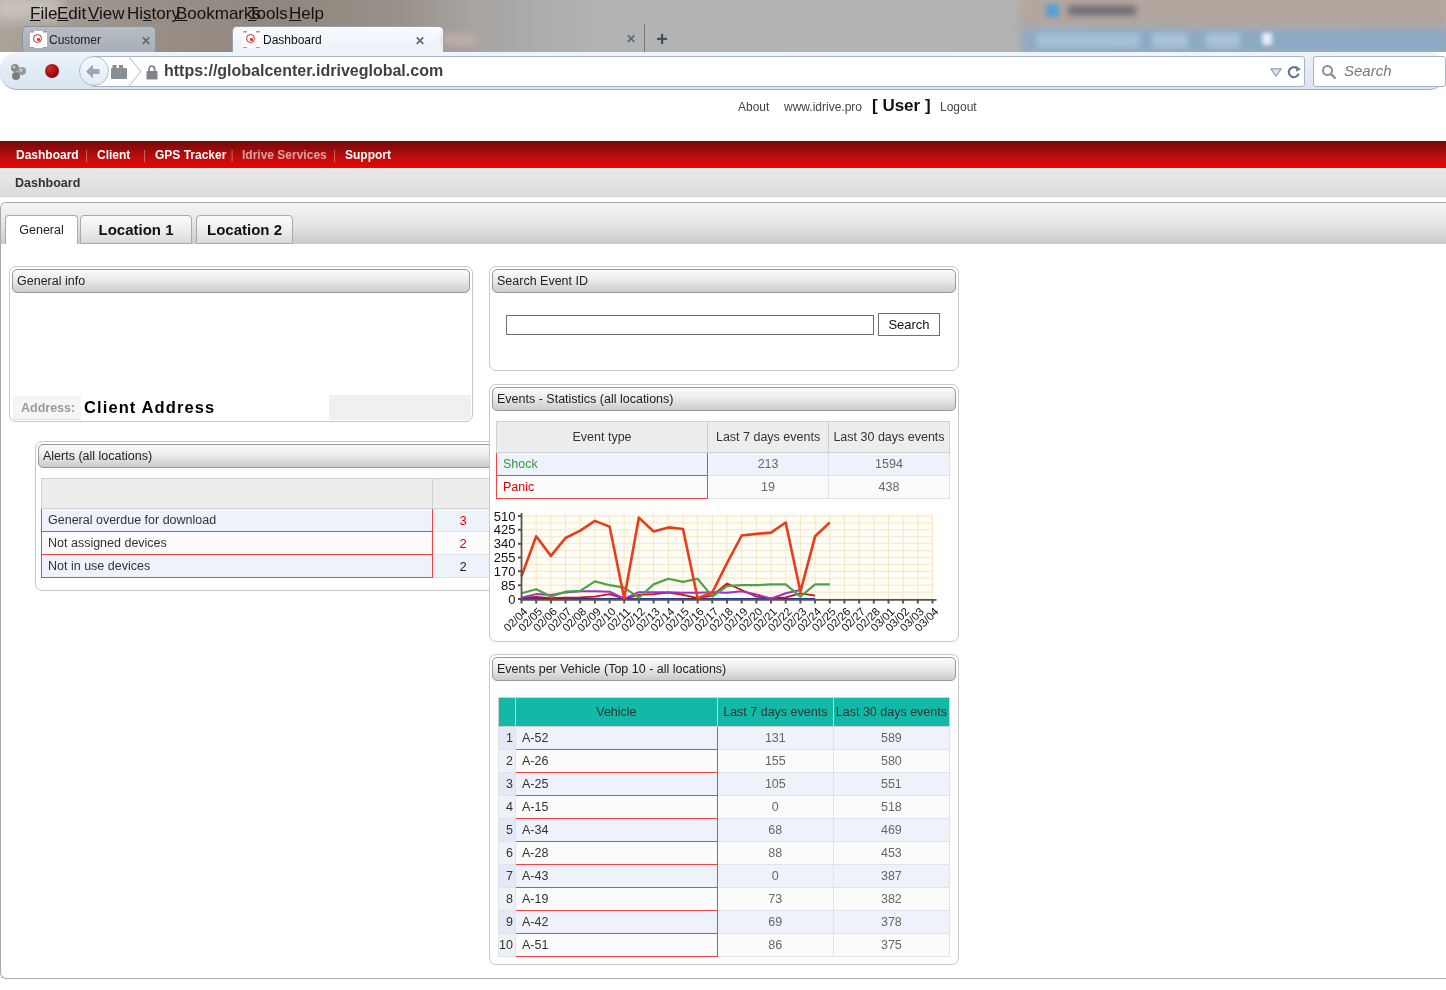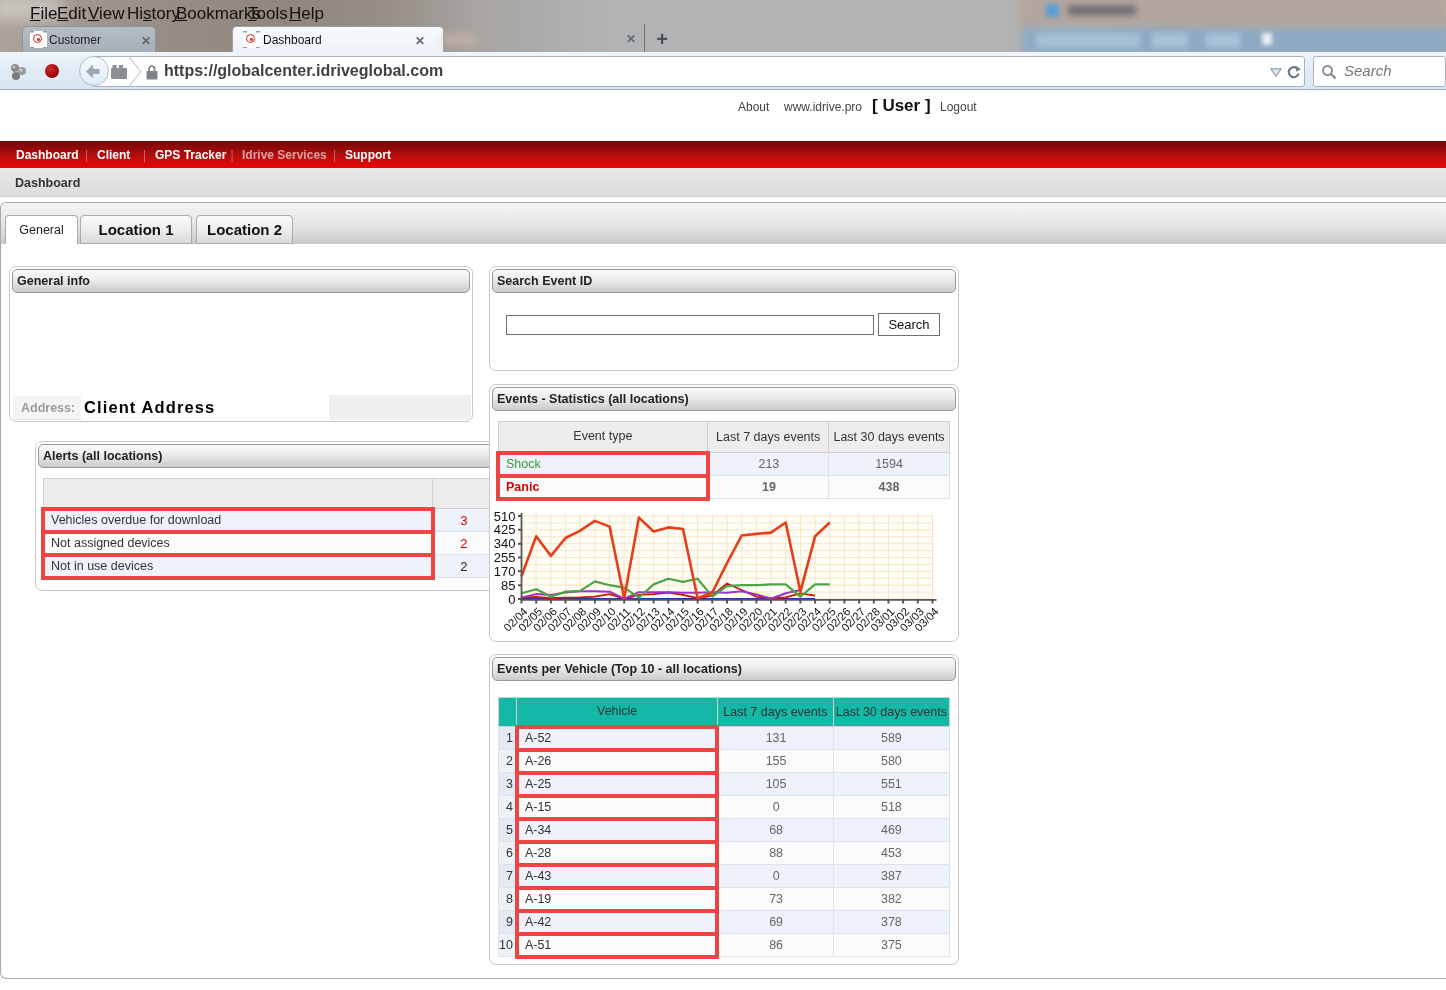--- a/index.html
+++ b/index.html
@@ -20,39 +20,39 @@
     linear-gradient(#9a9a9a,#9a9a9a) 0 100%/4px 1.5px no-repeat,
     linear-gradient(#9a9a9a,#9a9a9a) 100% 100%/4px 1.5px no-repeat,
     #fff; }
 .favicon:before { content:""; position:absolute; left:7.2px; top:7.2px; width:2.6px; height:2.6px;
   background:#d43a2a; border-radius:50%; }
 .favicon:after { content:""; position:absolute; left:2.8px; top:2.8px; width:7.5px; height:7.5px;
   border:1.9px solid #d42222; border-radius:50%; }
 .tabx { position:absolute; font-size:12px; color:#5d6a75; font-weight:bold; }
 #toolbar { left:0; top:52px; width:1446px; height:38px;
   background:linear-gradient(180deg,#eef5fc 0%,#e2ecf7 45%,#d9e5f2 100%);
-  border-bottom:1px solid #a7b1bc; }
+  border-bottom:1px solid #a7b1bc;border-radius:17px; }
 
 #sitehead { left:0; top:90px; width:1446px; height:51px; background:#fff; }
 #rednav { left:0; top:141px; width:1446px; height:27px;
   background:linear-gradient(180deg,#750707 0%,#9d0b0b 35%,#c90c0c 70%,#e90303 100%); }
 #crumb { left:0; top:168px; width:1446px; height:29px; background:linear-gradient(180deg,#e9e9e9,#dcdcdc); border-bottom:1px solid #cfcfcf;}
 
 .panel { position:absolute; background:#fff; border:1px solid #c8c8c8; border-radius:7px; }
 .phead { position:absolute; left:2px; top:2px; right:2px; height:24px; border:1px solid #999;
   border-radius:5px; background:linear-gradient(180deg,#fbfbfb 0%,#ebebeb 45%,#cbcbcb 100%);
-  font-size:12.5px; font-weight:bold; color:#222; line-height:23px; padding-left:4px; }
+  font-size:12.5px; font-weight:normal; color:#222; line-height:23px; padding-left:4px; }
 table { border-collapse:collapse; font-size:12px; color:#444; }
 .rn { position:absolute; top:7px; font-size:12px; font-weight:bold; white-space:nowrap; }
 .rnsep { position:absolute; top:7px; font-size:12px; color:#cc6666; }
 .ltab { top:12px; height:29px; background:linear-gradient(180deg,#fbfbfb 0%,#ececec 55%,#d9d9d9 100%);
   border:1px solid #aaa; border-radius:4px 4px 0 0; font-size:15px; font-weight:bold; color:#111;
   text-align:center; line-height:28px; }
 .hb { border:1px solid #d0d0d0; }
-.c1 { border:4px solid #ef4444; padding-left:6px; font-size:12.5px; color:#333; }
+.c1 { border:1px solid #ef4444; padding-left:6px; font-size:12.5px; color:#333; }
 .c2 { border:1px solid #dde3ec; text-align:center; font-size:13px; color:#222; }
 .cn { border:1px solid #dde3ec; text-align:center; font-size:12.5px; color:#666; }
 .hc { text-align:center; font-size:12.5px; color:#333; white-space:nowrap; padding:0 2px; }
 .ci { border:1px solid #dde3ec; text-align:right; padding-right:2px; font-size:12.5px; color:#333; }
 </style>
 </head>
 <body>
 <div id="stage">
 
   <div class="abs" id="glass">
@@ -188,21 +188,21 @@
         <colgroup>
             <col style="width:392px;">
             <col style="width:61px;">
           </colgroup>
         <tbody>
             <tr style="height:30px;background:#ededed;">
               <td class="hb"></td>
               <td class="hb"></td>
             </tr>
         <tr style="height:23px;background:#eef2fa;">
-              <td class="c1">Vehicles overdue for download</td>
+              <td class="c1">General overdue for download</td>
               <td class="c2" style="color:#e00000;">3</td>
             </tr>
         <tr style="height:23px;background:#fbfbfb;">
               <td class="c1">Not assigned devices</td>
               <td class="c2" style="color:#e00000;">2</td>
             </tr>
         <tr style="height:23px;background:#eef2fa;">
               <td class="c1">Not in use devices</td>
               <td class="c2">2</td>
             </tr>
@@ -227,21 +227,21 @@
             <tr style="height:31px;background:#ededed;">
               <td class="hb hc">Event type</td>
               <td class="hb hc">Last 7 days events</td>
               <td class="hb hc">Last 30 days events</td>
             </tr>
         <tr style="height:23px;background:#eef2fa;">
               <td class="c1" style="color:#3a9a3a;">Shock</td>
               <td class="cn">213</td>
               <td class="cn">1594</td>
             </tr>
-        <tr style="height:23px;background:#fbfbfb;font-weight:bold;">
+        <tr style="height:23px;background:#fbfbfb;">
               <td class="c1" style="color:#e00000;">Panic</td>
               <td class="cn">19</td>
               <td class="cn">438</td>
             </tr>
       </tbody>
         </table>
       <svg class="abs" style="left:2px;top:125px;" width="452" height="132" viewBox="0 0 452 132">
           <rect x="29.5" y="4" width="411" height="85.0" fill="#fffdf5"></rect>
           <path d="M29.5 4V89.0 M44.2 4V89.0 M58.9 4V89.0 M73.5 4V89.0 M88.2 4V89.0 M102.9 4V89.0 M117.6 4V89.0 M132.2 4V89.0 M146.9 4V89.0 M161.6 4V89.0 M176.3 4V89.0 M191.0 4V89.0 M205.6 4V89.0 M220.3 4V89.0 M235.0 4V89.0 M249.7 4V89.0 M264.4 4V89.0 M279.0 4V89.0 M293.7 4V89.0 M308.4 4V89.0 M323.1 4V89.0 M337.8 4V89.0 M352.4 4V89.0 M367.1 4V89.0 M381.8 4V89.0 M396.5 4V89.0 M411.1 4V89.0 M425.8 4V89.0 M440.5 4V89.0 M29.5 89.0H440.5 M29.5 82.1H440.5 M29.5 75.2H440.5 M29.5 68.2H440.5 M29.5 61.3H440.5 M29.5 54.4H440.5 M29.5 47.5H440.5 M29.5 40.6H440.5 M29.5 33.7H440.5 M29.5 26.8H440.5 M29.5 19.8H440.5 M29.5 12.9H440.5 M29.5 6.0H440.5" stroke="#f5e6c6" stroke-width="1" fill="none"></path>
           <polyline points="29.5,88.5 44.2,88.5 58.9,88.5 73.5,88.5 88.2,88.5 102.9,88.5 117.6,88.5 132.2,88.5 146.9,88.5 161.6,88.5 176.3,88.5 191.0,88.5 205.6,88.5 220.3,88.5 235.0,88.5 249.7,88.5 264.4,88.5 279.0,88.5 293.7,88.5 308.4,88.5 323.1,88.5" fill="none" stroke="#223a99" stroke-width="1.1" stroke-linejoin="round"></polyline>

